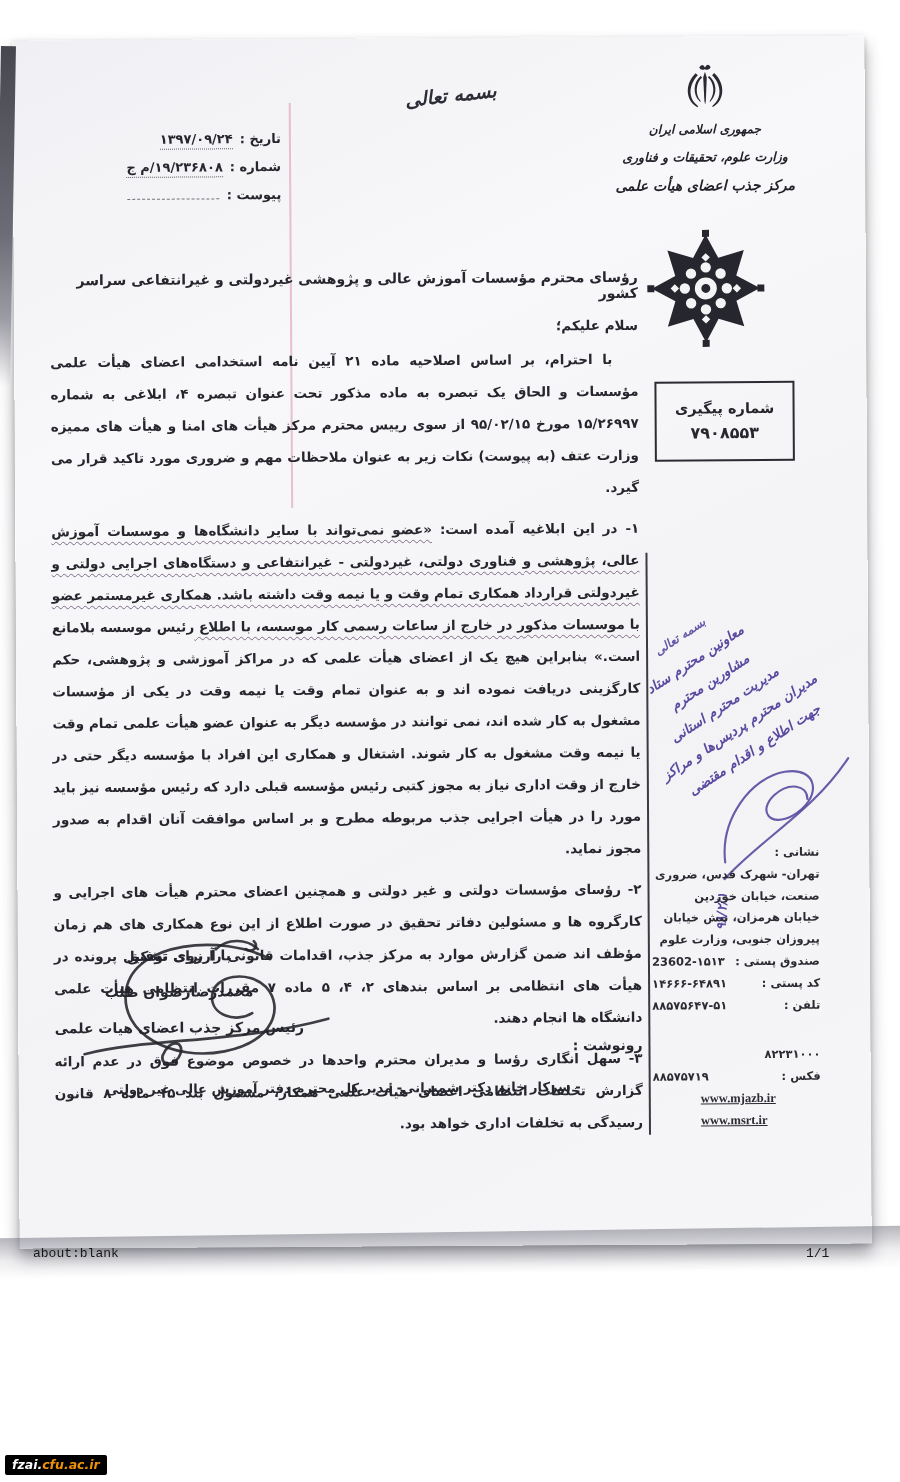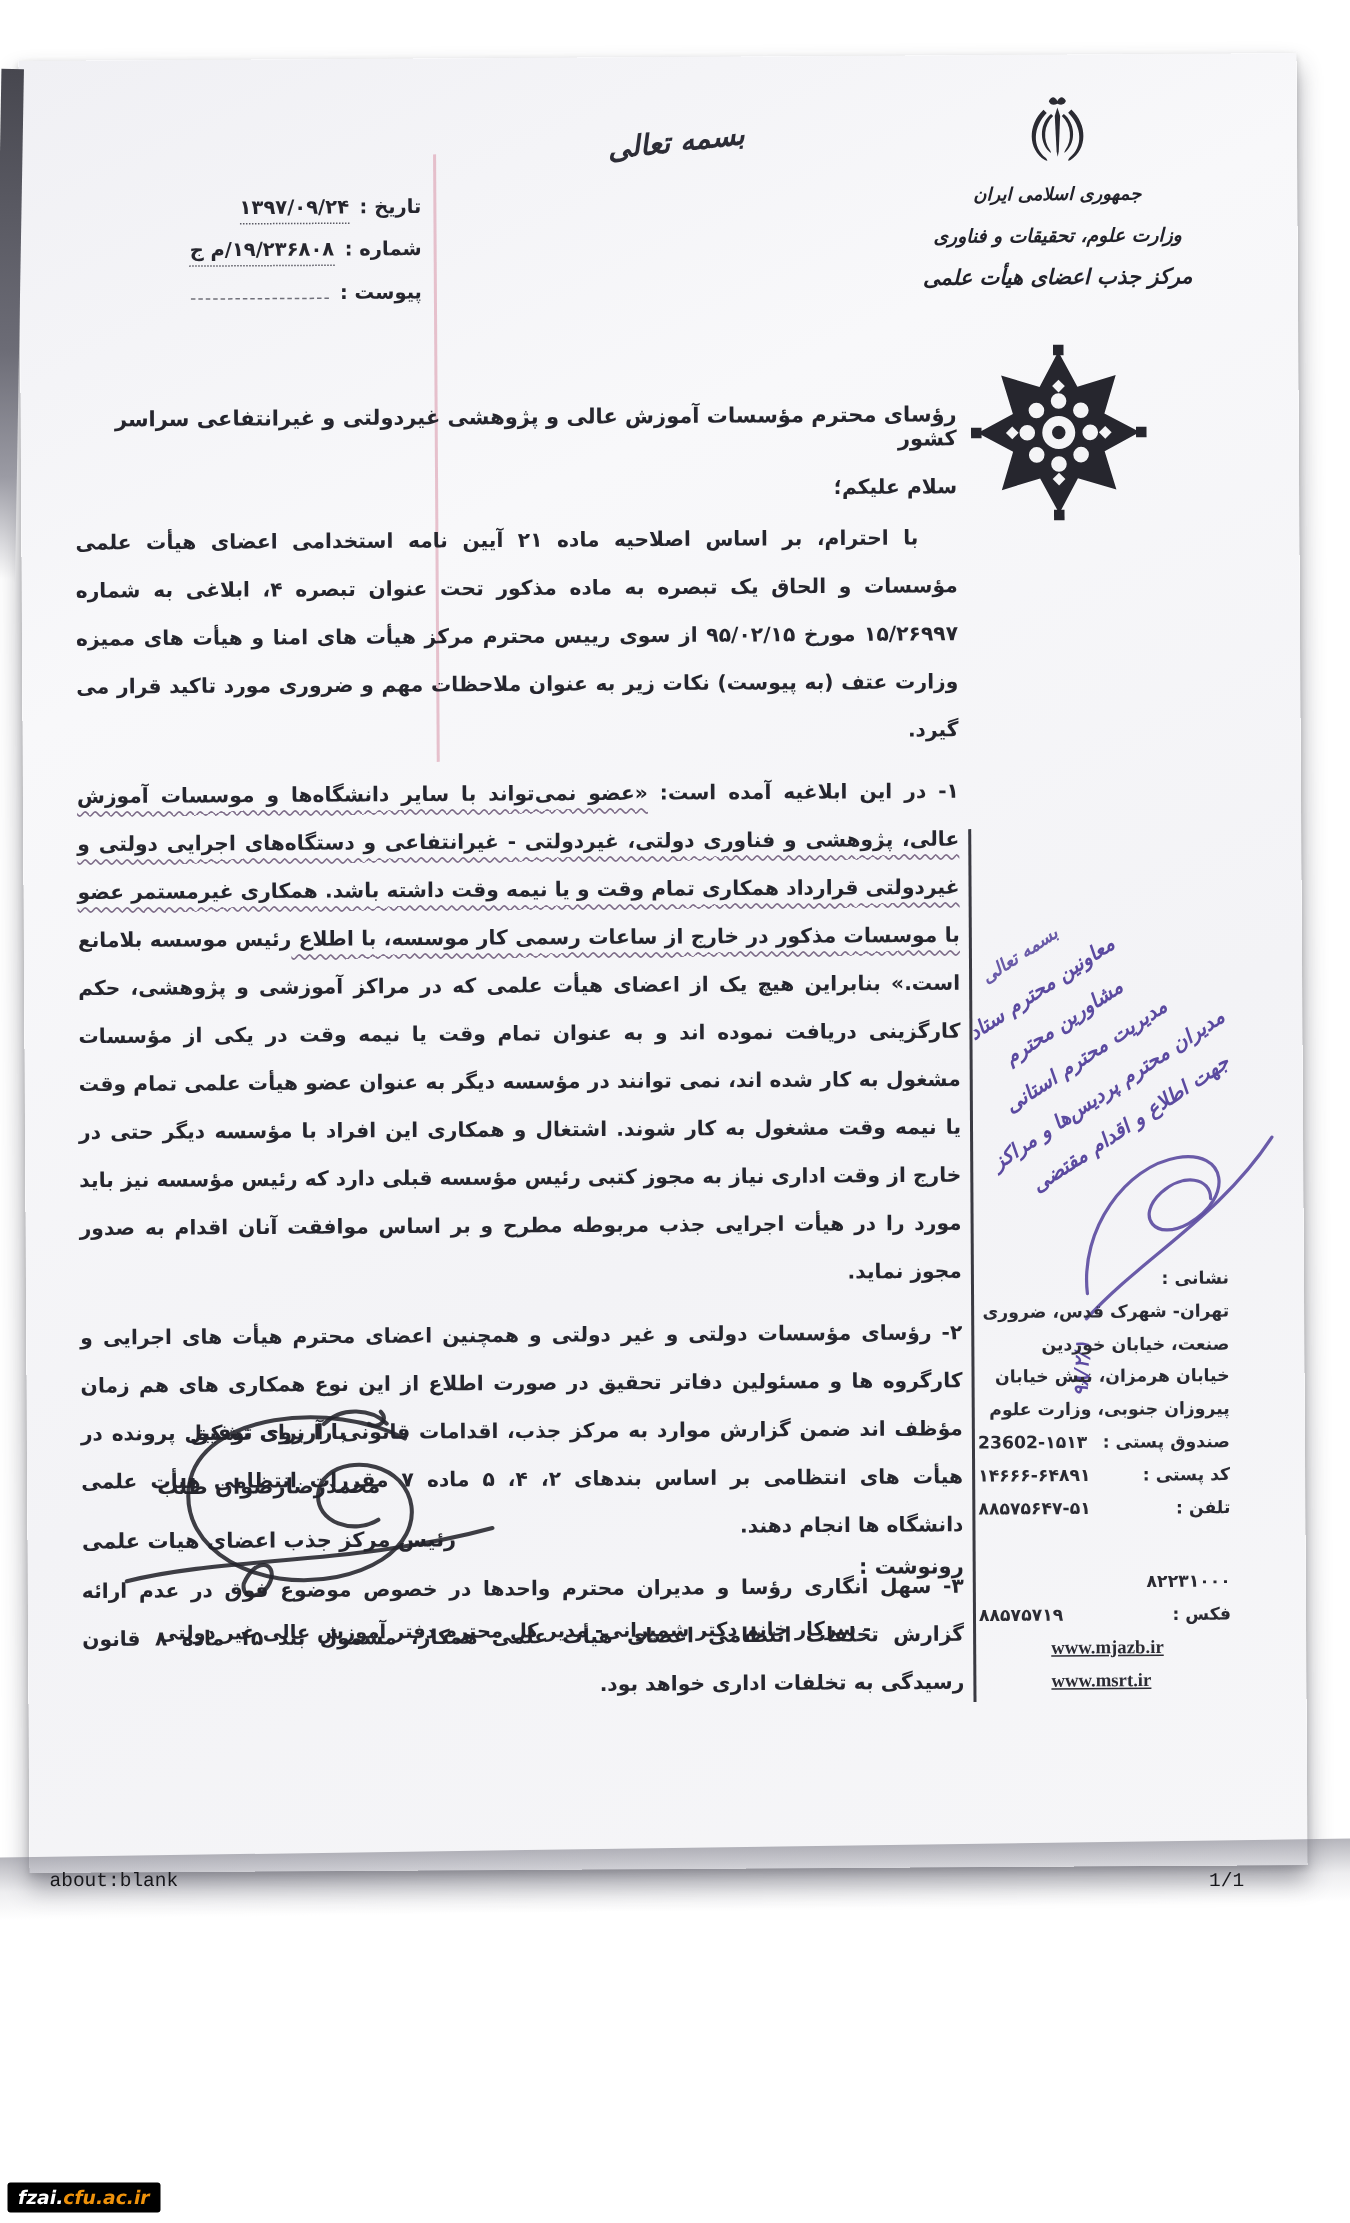--- a/index.html
+++ b/index.html
@@ -172,20 +172,24 @@
     <path d="M200 26 C152 0 64 8 56 56 C49 100 102 128 154 118 C204 108 214 74 196 54 C178 36 144 42 142 62 C140 82 166 90 182 80"></path>
     <path d="M146 16 C158 4 178 6 188 16"></path>
     <path d="M184 8 C190 14 182 20 176 16"></path>
     <path d="M14 120 C78 104 168 110 258 86"></path>
     <path d="M92 122 C100 104 114 108 110 120 C106 132 90 134 92 122"></path>
   </svg>
 
   <div class="cc-label">رونوشت :</div>
   <div class="cc-item">- سرکار خانم دکتر شمیرانی- مدیر کل محترم دفتر آموزش عالی غیر دولتی</div>
 
+  <div class="tracking">
+    <span class="t-label">شماره پیگیری</span>
+    <span class="t-num num">۷۹۰۸۵۵۳</span>
+  </div>
 
   <div class="divider"></div>
 
   <div class="note">
     <div class="n-small">بسمه تعالی</div>
     <div>معاونین محترم ستاد</div>
     <div>مشاورین محترم</div>
     <div>مدیریت محترم استانی</div>
     <div>مدیران محترم پردیس‌ها و مراکز</div>
     <div>جهت اطلاع و اقدام مقتضی</div>

